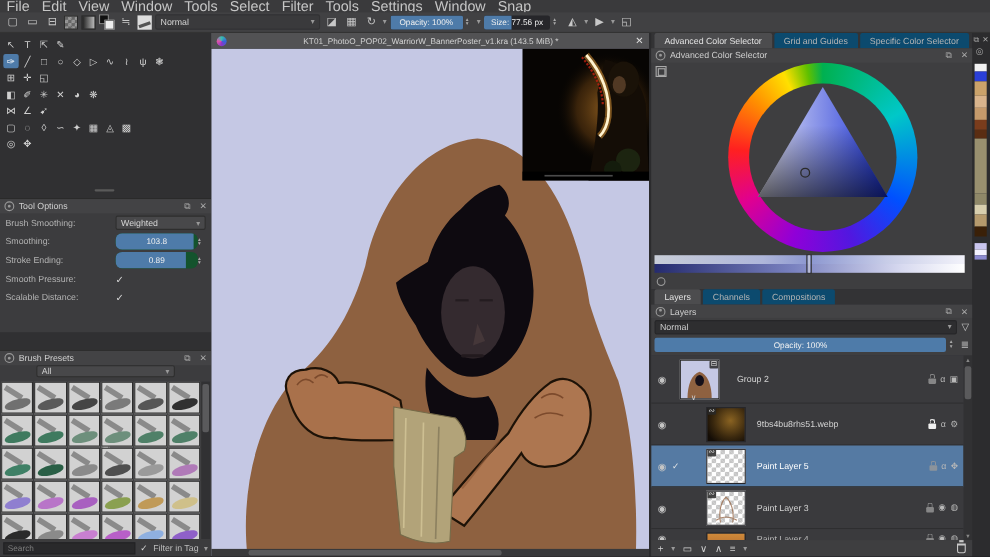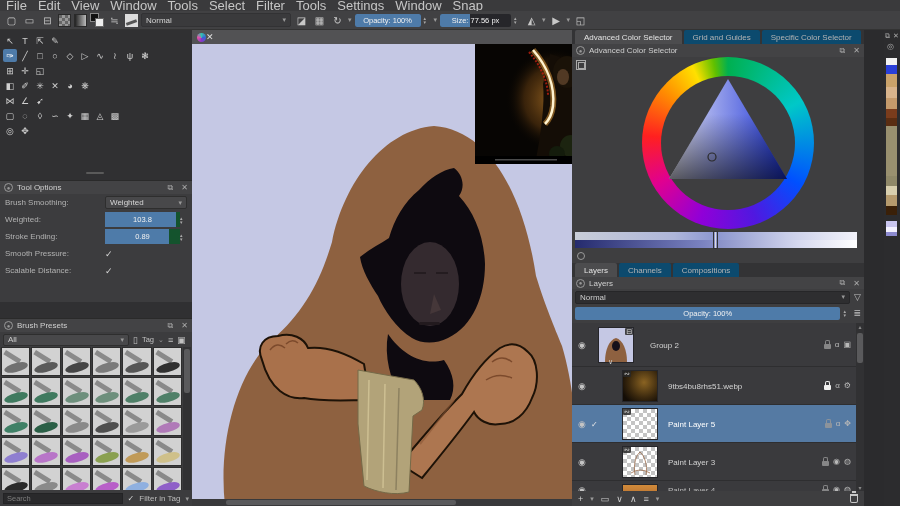--- a/index.html
+++ b/index.html
@@ -57,29 +57,29 @@
   .dock-header .hicon.x{margin-left:4px;}
   .dock-header .collapse{width:9px;height:9px;border-radius:50%;border:1px solid #999;display:flex;align-items:center;justify-content:center;font-size:6px;color:#999;}
 
   
   .tool-options{top:150px;height:122px;}
   .to-row{height:17px;display:flex;align-items:center;padding:0 5px;}
   .to-label{width:100px;color:#b2b2b2;flex:0 0 auto;}
   .to-dd{flex:1;height:13px;background:#48484a;border:1px solid #2e2e2e;border-radius:2px;
     display:flex;align-items:center;padding:0 4px;color:#d6d6d6;}
   .to-dd .caret{margin-left:auto;color:#999;font-size:7px;}
-  .to-slider{flex:1;position:relative;height:15px;background:#14532d;border-radius:0;overflow:hidden;}
+  .to-slider{flex:1;position:relative;height:15px;background:#14532d;border-radius:6px;overflow:hidden;}
   .to-slider .fill{position:absolute;left:0;top:0;bottom:0;background:#4e7ba9;}
   .to-slider .txt{position:absolute;inset:0;display:flex;align-items:center;justify-content:center;color:#f0f0f0;font-size:7.5px;}
   .check{color:#d8d8d8;font-size:9px;}
   .cbox{width:8px;height:8px;border:1px solid #777;background:#2e2e30;margin-right:5px;flex:0 0 auto;}
 
   
   .brush-presets{top:288px;bottom:0;}
-  .bp-filter{height:15px;display:flex;align-items:center;padding:0 3px;gap:4px;}
+  .bp-filter{height:15px;display:flex;align-items:center;padding:0 3px;gap:4px;flex-direction:column;}
   .bp-dd{width:126px;height:12px;background:#48484a;border:1px solid #2e2e2e;border-radius:2px;
     display:flex;align-items:center;padding:0 4px;color:#cfcfcf;}
   .bp-dd .caret{margin-left:auto;color:#999;font-size:7px;}
   .bp-ic{color:#c0c0c0;font-size:9px;}
   .bp-grid{position:absolute;left:1px;right:10px;top:28px;bottom:16px;display:grid;
     grid-template-columns:repeat(6,1fr);grid-auto-rows:29px;gap:1px;overflow:hidden;}
   .tile{background:#d2d2d2;position:relative;overflow:hidden;border:1px solid #2e2e2e;}
   .tile::before{content:"";position:absolute;left:4px;top:2px;width:18px;height:5px;background:#8a8a8a;transform:rotate(32deg);transform-origin:left top;}
   .tile .stroke{position:absolute;left:2px;bottom:3px;width:24px;height:9px;border-radius:60% 40% 55% 45%;transform:rotate(-12deg);}
   .bp-scroll{position:absolute;right:1px;top:28px;bottom:16px;width:8px;background:#313133;}
@@ -93,21 +93,21 @@
   .canvas-area{position:absolute;left:192px;top:0;width:398px;height:476px;background:#3a3a3c;}
   .canvas-titlebar{position:absolute;left:0;top:0;right:0;height:14px;background:#525254;display:flex;align-items:center;padding:0 5px;}
   .app-dot{width:9px;height:9px;border-radius:50%;background:conic-gradient(#35c0b0,#3565d8,#8a35c8,#e055a8,#35c0b0);flex:0 0 auto;}
   .canvas-title{flex:1;text-align:center;color:#d2d2d2;font-size:7.5px;white-space:nowrap;overflow:hidden;}
   .canvas-close{color:#ddd;font-size:9px;flex:0 0 auto;}
   .canvas-view{position:absolute;left:0;top:14px;right:0;bottom:0;overflow:hidden;}
   .hscroll{position:absolute;left:0;right:0;bottom:0;height:7px;background:#39393b;}
   .hscroll .thumb{position:absolute;left:34px;width:230px;top:1px;height:5px;background:#5a5a5c;border-radius:2px;}
 
   
-  .right-col{position:absolute;left:572px;top:0;width:292px;height:476px;background:#333335;}
+  .right-col{position:absolute;left:592px;top:0;width:292px;height:476px;background:#333335;}
   .rtabs{position:absolute;left:0;top:0;right:0;height:14px;display:flex;gap:2px;padding-left:3px;}
   .rtab{height:14px;display:flex;align-items:center;padding:0 9px;background:#0c4a6e;color:#b4b4b4;border-radius:2px 2px 0 0;}
   .rtab.active{background:#4c4c4e;color:#e2e2e2;}
   .acs{position:absolute;left:0;right:0;top:14px;height:219px;background:#3e3e40;}
   .acs-shape-ic{position:absolute;left:4px;top:16px;width:10px;height:10px;border:1px solid #aaa;}
   .acs-shape-ic::after{content:"";position:absolute;left:1px;top:1px;width:5px;height:5px;border:1px solid #aaa;}
   .wheel{position:absolute;left:70px;top:13px;width:172px;height:172px;border-radius:50%;
     background:conic-gradient(from 0deg,#00b050,#00c8c8 60deg,#0050ff 120deg,#5018e0 160deg,#9000d8 200deg,#e00090 240deg,#ff2020 275deg,#ff9000 310deg,#ffe000 335deg,#60c000 350deg,#00b050 360deg);}
   .wheel .hole{position:absolute;left:19px;top:19px;right:19px;bottom:19px;border-radius:50%;background:#3e3e40;}
   .wheel svg{position:absolute;left:0;top:0;}
@@ -200,21 +200,21 @@
     <span class="caret7">▾</span>
     <div class="slider" style="width:66px">
       <div class="fill" style="width:100%"></div>
       <div class="txt">Opacity: 100%</div>
     </div>
     <span class="spin">
         <span>▴</span>
         <span>▾</span>
       </span>
     <span class="caret7">▾</span>
-    <div class="slider" style="width:71px">
+    <div class="slider" style="width:60px">
       <div class="fill" style="width:42%"></div>
       <div class="txt">Size: 77.56 px</div>
     </div>
     <span class="spin">
         <span>▴</span>
         <span>▾</span>
       </span>
     <span class="tbtn">◭</span>
     <span class="caret7">▾</span>
     <span class="tbtn">▶</span>
@@ -287,21 +287,21 @@
           <span class="hicon x">✕</span>
         </div>
         <div class="to-row">
           <span class="to-label">Brush Smoothing:</span>
           <div class="to-dd">
             <span>Weighted</span>
             <span class="caret">▾</span>
           </div>
         </div>
         <div class="to-row">
-          <span class="to-label">Weighted:</span>
+          <span class="to-label">Smoothing:</span>
           <div class="to-slider">
             <div class="fill" style="width:95%"></div>
             <div class="txt">103.8</div>
           </div>
           <span class="spin">
               <span>▴</span>
               <span>▾</span>
             </span>
         </div>
         <div class="to-row">
@@ -443,20 +443,21 @@
           <span class="check" style="font-size:8px">✓</span>
           <span style="color:#bcbcbc">Filter in Tag</span>
           <span class="caret7">▾</span>
         </div>
       </div>
     </div>
 
     <div class="canvas-area">
       <div class="canvas-titlebar">
         <span class="app-dot"></span>
+        <span class="canvas-title">KT01_PhotoO_POP02_WarriorW_BannerPoster_v1.kra (143.5 MiB) *</span>
         <span class="canvas-close">✕</span>
       </div>
       <div class="canvas-view">
         <svg width="398" height="462" viewBox="0 0 398 462">
           <defs>
             <radialGradient id="refglow" cx="50%" cy="50%" r="50%">
               <stop offset="0%" stop-color="#a06a24" stop-opacity="0.9"></stop>
               <stop offset="60%" stop-color="#6a4012" stop-opacity="0.5"></stop>
               <stop offset="100%" stop-color="#000" stop-opacity="0"></stop>
             </radialGradient>

